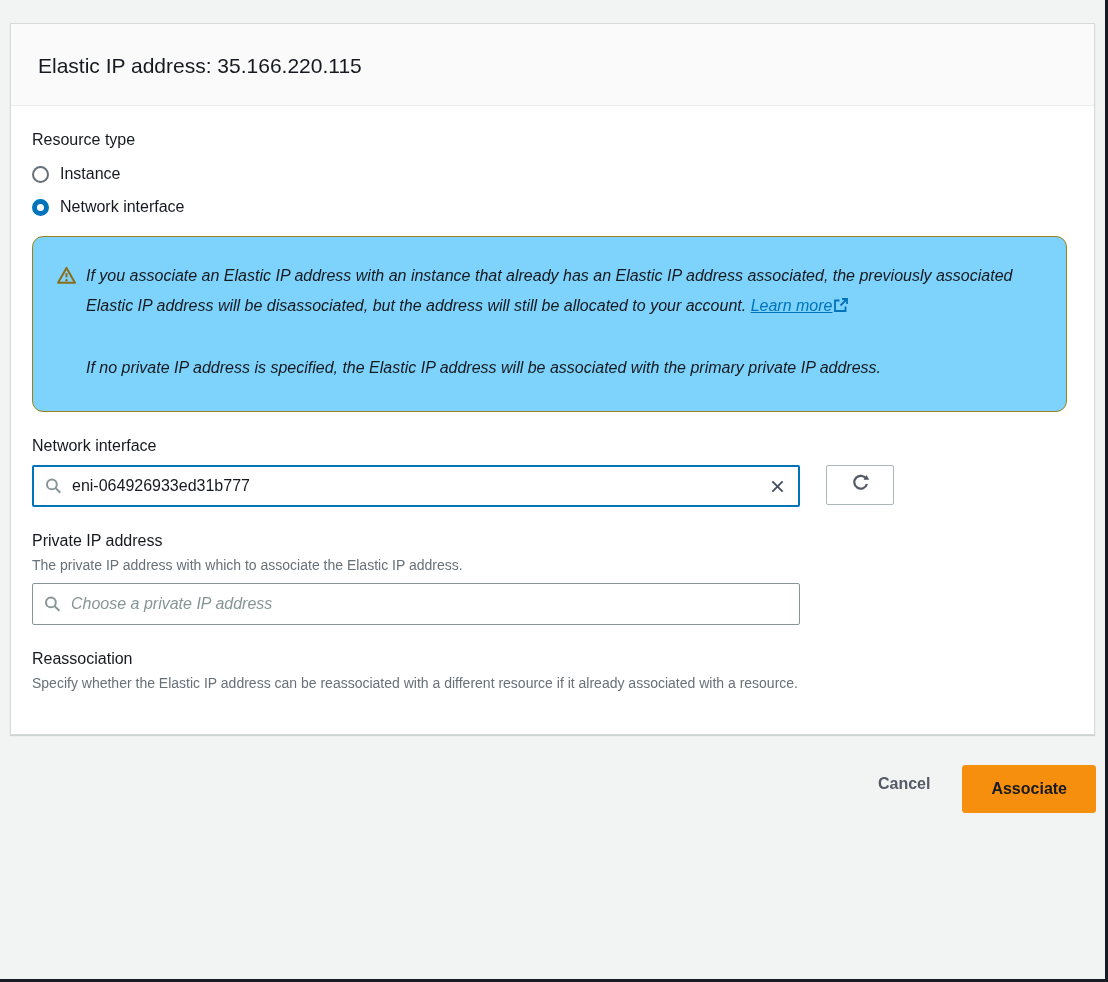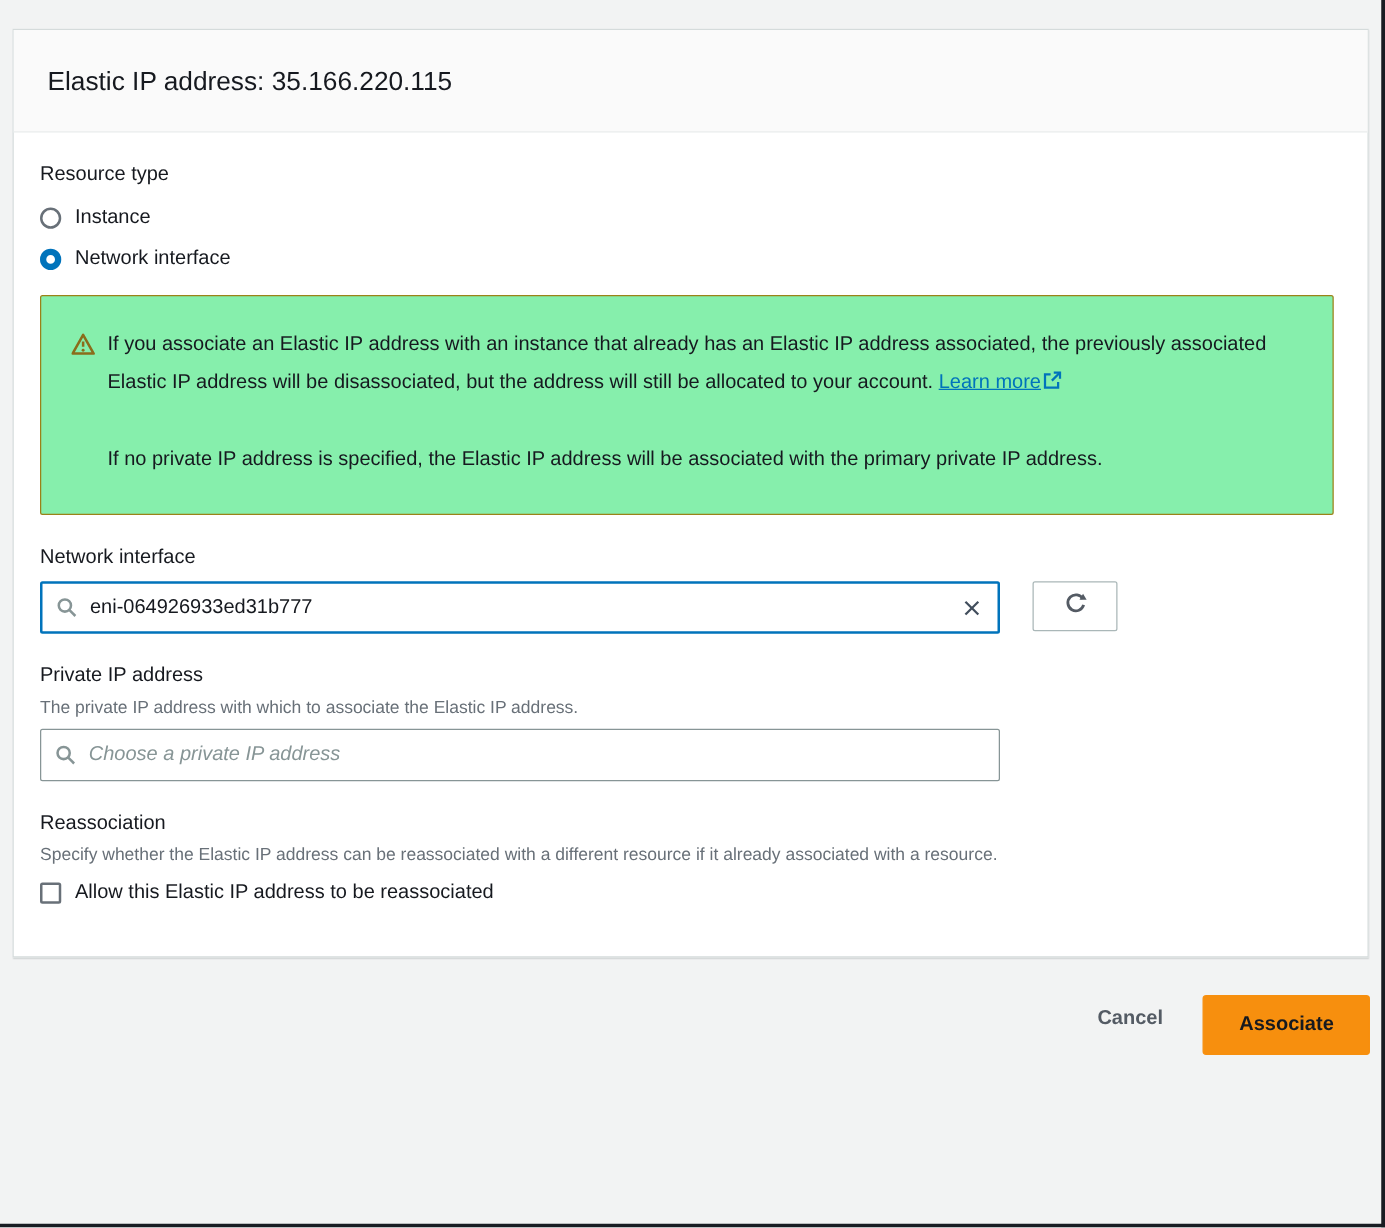--- a/index.html
+++ b/index.html
@@ -42,25 +42,26 @@
   .radio-row { display:flex; align-items:center; margin-top:15px; cursor:pointer; }
   .radio-outer {
     width:17px; height:17px; border-radius:50%;
     border:2px solid #687078; background:#fff; flex:0 0 auto;
   }
   .radio-outer.selected { border:5px solid #0073bb; }
   .radio-label { margin-left:11px; font-size:16px; }
 
   .warning-box {
     margin-top:20px;
-    background:#86efac;
+    background:#7dd3fc;
     border:1px solid #9a8218;
-    border-radius:2px;
+    border-radius:11px;
     padding:24px 24px 28px 24px;
     display:flex;
+    font-style:italic;
   }
   .warning-icon-wrap { flex:0 0 auto; margin-right:10px; padding-top:5px; }
   .warning-text { font-size:16px; line-height:30px; max-width:935px; color:#16191f; }
   .warning-para2 { margin-top:30px; }
   .learn-more { color:#0073bb; text-decoration:underline; cursor:pointer; }
   .ext-icon { vertical-align:-2px; margin-left:1px; }
 
   .section-label { margin-top:24px; }
 
   .input-row { display:flex; margin-top:9px; align-items:flex-start; }
@@ -199,24 +200,20 @@
                 <circle cx="6.5" cy="6.5" r="4.6" fill="none" stroke="#879596" stroke-width="1.9"></circle>
                 <line x1="10" y1="10" x2="14.4" y2="14.4" stroke="#879596" stroke-width="1.9"></line>
               </svg>
           </span>
           <input type="text" placeholder="Choose a private IP address" style="">
         </div>
       </div>
 
       <div class="field-label section-label">Reassociation</div>
       <div class="field-desc">Specify whether the Elastic IP address can be reassociated with a different resource if it already associated with a resource.</div>
-      <label class="checkbox-row">
-        <input type="checkbox" class="checkbox" style="">
-        <span class="checkbox-label">Allow this Elastic IP address to be reassociated</span>
-      </label>
 
     </div>
   </div>
 
   <div class="footer">
     <button class="cancel-btn">Cancel</button>
     <button class="associate-btn">Associate</button>
   </div>
 
   <div class="edge-right"></div>

